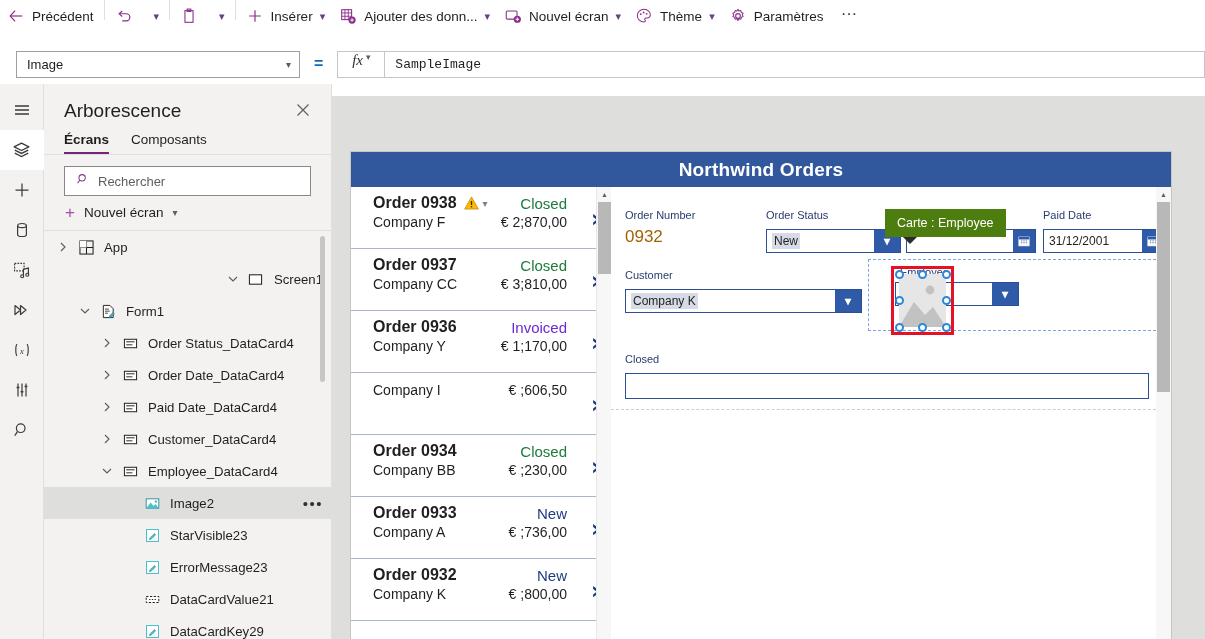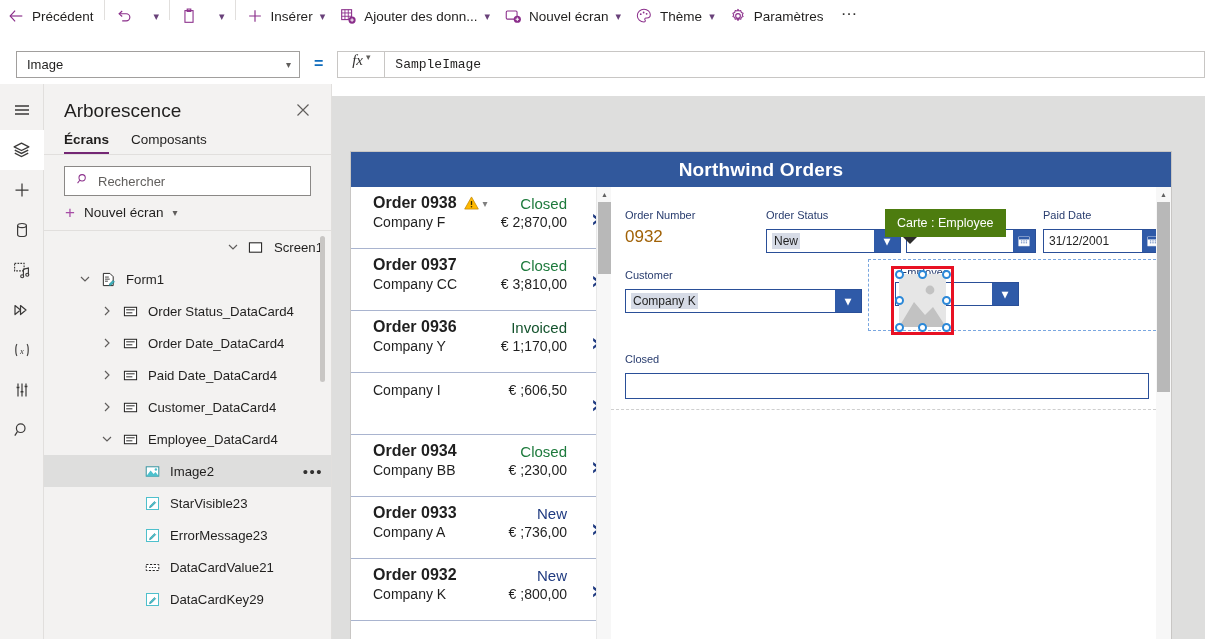--- a/index.html
+++ b/index.html
@@ -382,20 +382,35 @@
         <span class="search-ph">Rechercher</span>
       </div>
     </div>
     <div class="newscreen">
       <span class="plus">+</span>
       <span>Nouvel écran</span>
       <span class="chev">▾</span>
     </div>
     <div class="tree-divider"></div>
     <div class="tree-list" id="tree-list">
+        <div class="tnode" style="padding-left: 8px;">
+          <span class="tw">
+            <svg width="8" height="10" viewBox="0 0 8 10">
+              <path d="M2 1L6 5L2 9" fill="none" stroke="#605e5c" stroke-width="1.15"></path>
+            </svg>
+          </span>
+          <span class="ti">
+            <svg width="15" height="15" viewBox="0 0 16 16">
+              <rect x="1" y="1" width="14" height="14" fill="none" stroke="#201f1e" stroke-width="1.1"></rect>
+              <path d="M8 1v14M1 8h14" stroke="#201f1e" stroke-width="1.1"></path>
+              <rect x="1" y="1" width="7" height="7" fill="#fff"></rect>
+            </svg>
+          </span>
+          <span class="tl">App</span>
+        </div>
         <div class="tnode" style="padding-left: 8px; justify-content: flex-end;">
           <span class="tw">
             <svg width="10" height="8" viewBox="0 0 10 8">
               <path d="M1 2L5 6L9 2" fill="none" stroke="#605e5c" stroke-width="1.15"></path>
             </svg>
           </span>
           <span class="ti">
             <svg width="15" height="15" viewBox="0 0 16 16">
               <rect x="1.5" y="3" width="13" height="10" fill="#fff" stroke="#201f1e" stroke-width="1.1"></rect>
             </svg>
@@ -578,21 +593,21 @@
                 </div>
                 <div class="grow-l2">
                   <span class="grow-co">Company CC</span>
                   <span class="grow-amt">€ 3;810,00</span>
                 </div>
                 <div class="grow-chev">›</div>
               </div>
               <div class="grow">
                 <div class="grow-l1">
                   <span class="grow-order">Order 0936</span>
-                  <span class="grow-status" style="color: #14532d;">Invoiced</span>
+                  <span class="grow-status" style="color: #6d28d9;">Invoiced</span>
                 </div>
                 <div class="grow-l2">
                   <span class="grow-co">Company Y</span>
                   <span class="grow-amt">€ 1;170,00</span>
                 </div>
                 <div class="grow-chev">›</div>
               </div>
               <div class="grow">
                 <div class="grow-l2">
                   <span class="grow-co">Company I</span>

